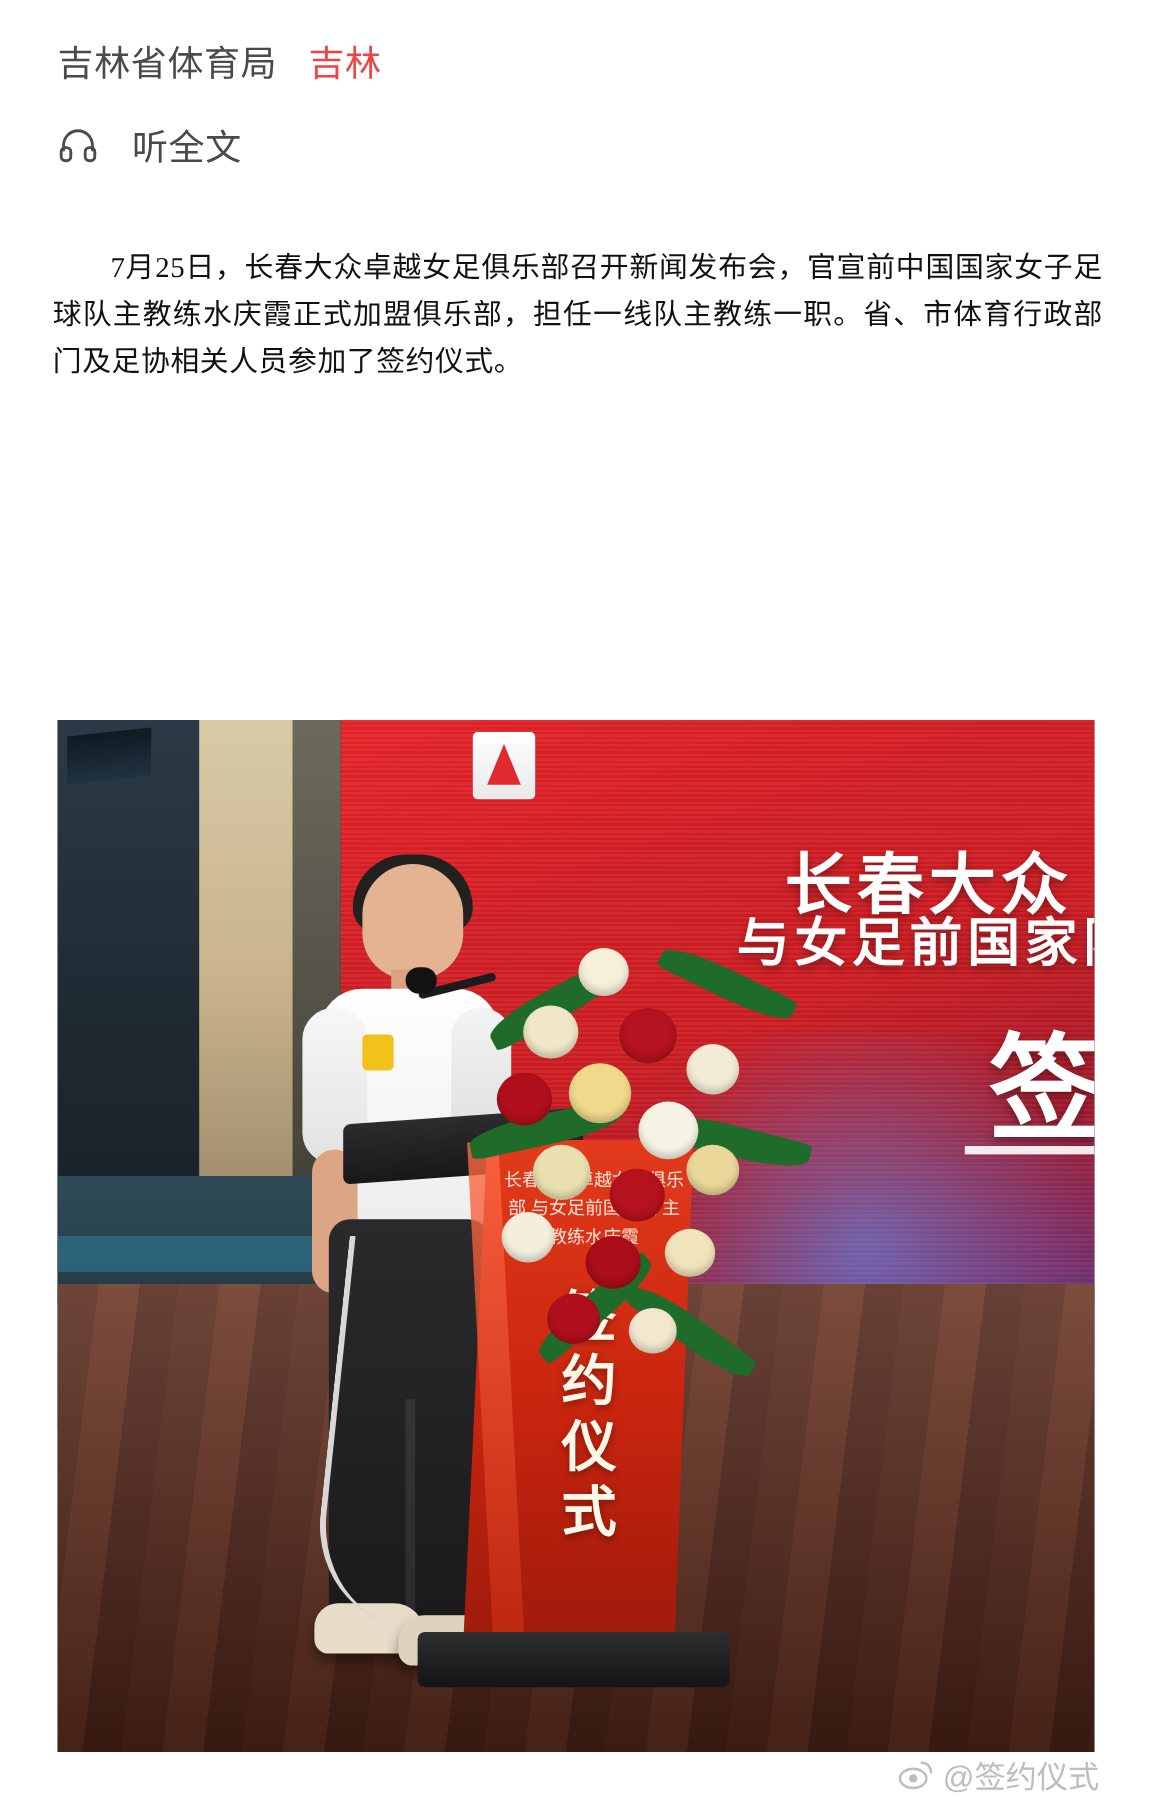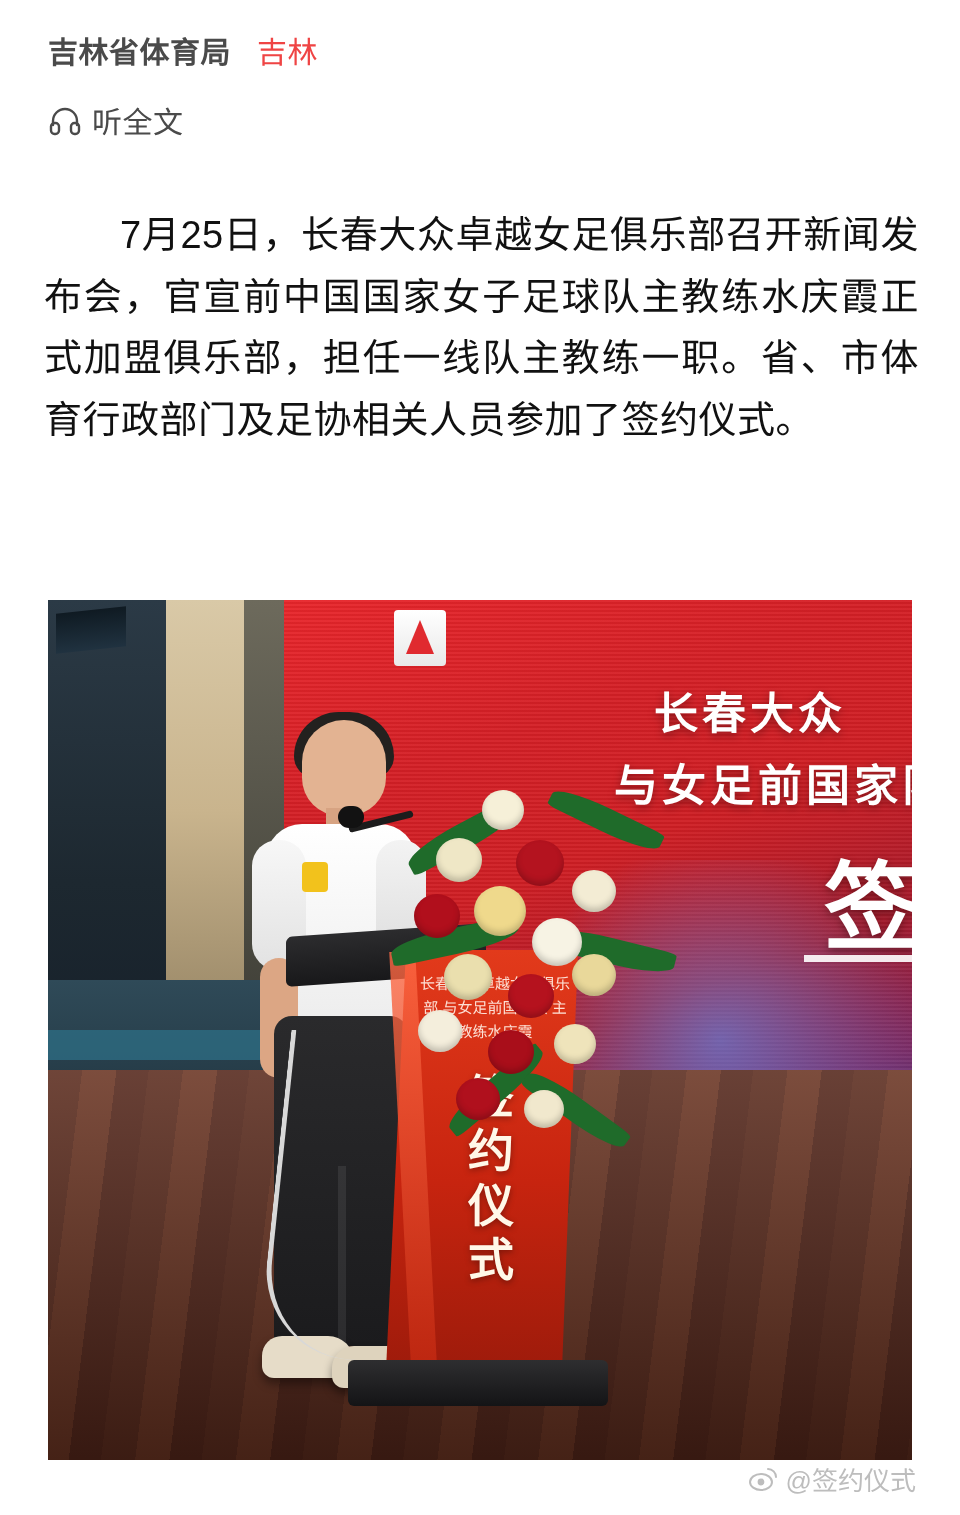--- a/index.html
+++ b/index.html
@@ -29,21 +29,20 @@
     top: 28px;
     display: flex;
     align-items: baseline;
     gap: 26px;
     white-space: nowrap;
   }
   .meta-source {
     font-size: 30px;
     color: #4a4a4a;
     letter-spacing: 0.5px;
-    font-weight: bold;
   }
   .meta-date {
     font-size: 30px;
     color: #8d8d8d;
     letter-spacing: 0.5px;
   }
   .meta-location {
     font-size: 30px;
     color: #ef4444;
     letter-spacing: 0.5px;
@@ -62,37 +61,39 @@
     width: 34px;
     height: 34px;
     display: inline-block;
     position: relative;
   }
   .headphone-icon svg { display: block; }
   .listen-label {
     font-size: 30px;
     color: #4a4a4a;
     letter-spacing: 0.5px;
+    margin-left: 18px;
   }
 
   
   .article {
     position: absolute;
     left: 44px;
     top: 205px;
     width: 875px;
   }
   .article p {
     margin: 0;
-    font-size: 38px;
+    font-size: 24px;
     line-height: 1.62;
     color: #111111;
     text-indent: 2em;
     letter-spacing: 0.5px;
     text-align: justify;
+    font-family: Liberation Serif, serif;
   }
 
   
   .photo-wrap {
     position: absolute;
     left: 48px;
     top: 600px;
     width: 864px;
     height: 860px;
     overflow: hidden;
@@ -189,21 +190,21 @@
     font-size: 12px; letter-spacing: 3px; opacity: .85;
   }
   .led-line1, .led-line2, .led-line3 {
     position: absolute;
     color: #ffffff;
     font-weight: bold;
     text-shadow: 0 3px 8px rgba(0,0,0,.35);
     white-space: nowrap;
     letter-spacing: 4px;
   }
-  .led-line1 { left: 370px; top: 78px; font-size: 44px; }
+  .led-line1 { left: 370px; top: 92px; font-size: 56px; }
   .led-line2 { left: 330px; top: 150px; font-size: 44px; }
   .led-line3 { left: 540px; top: 230px; font-size: 96px; letter-spacing: 8px; }
   .led-underline {
     position: absolute; left: 520px; top: 355px; width: 190px; height: 7px;
     background: #ffffff; opacity: .9;
   }
 
   
   .floor {
     position: absolute;

